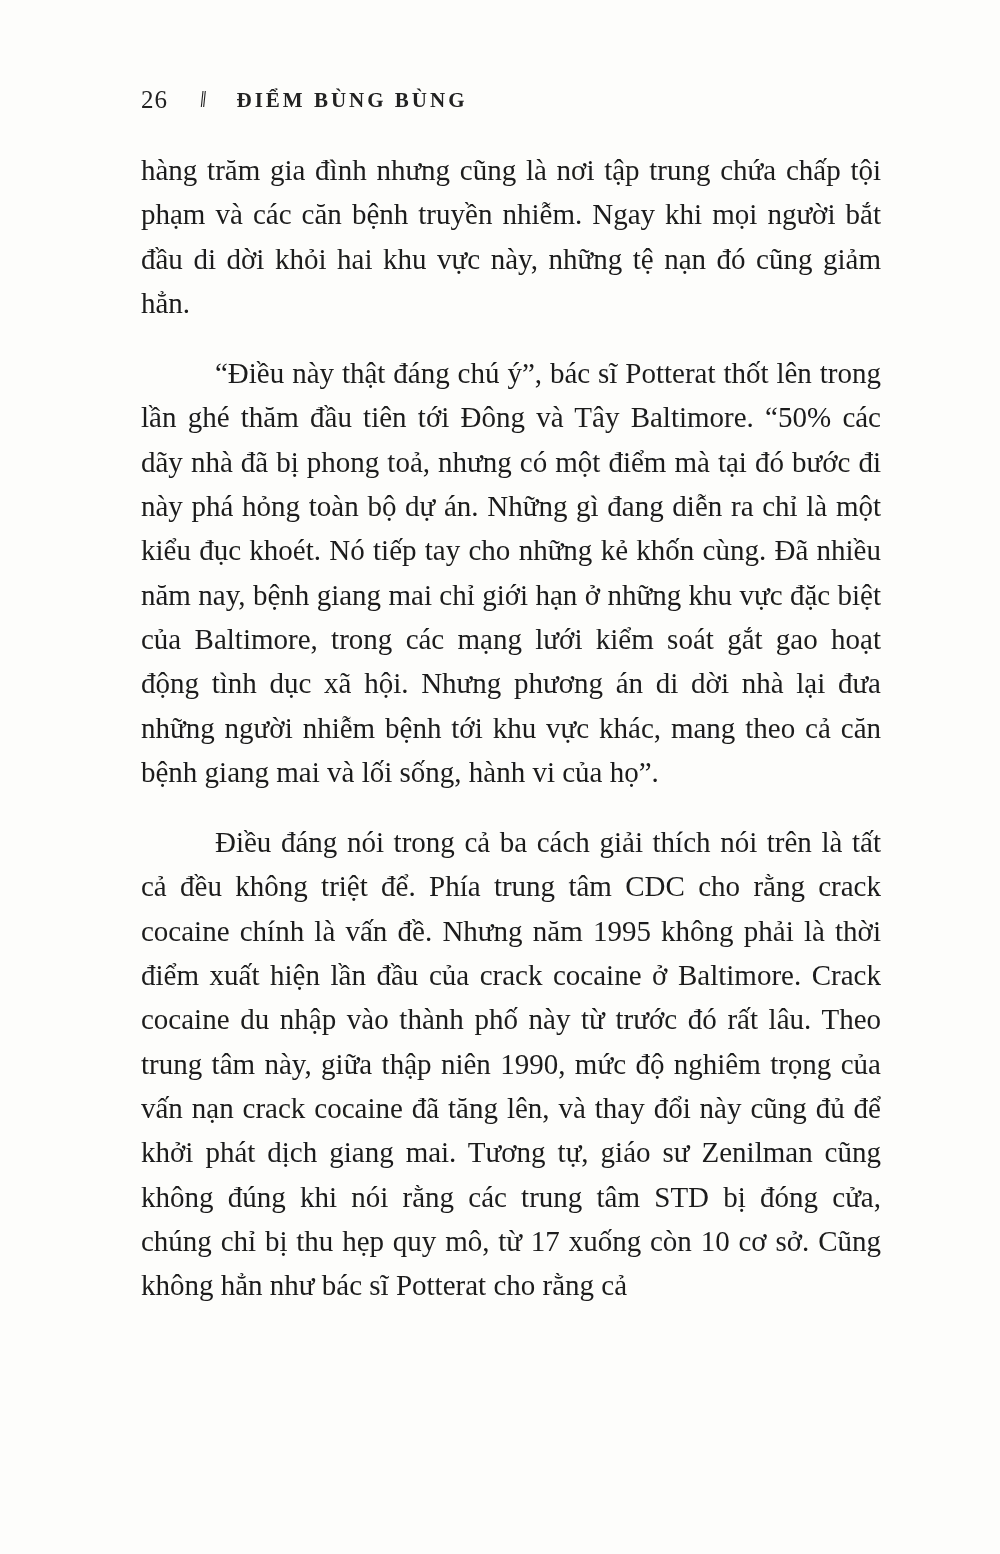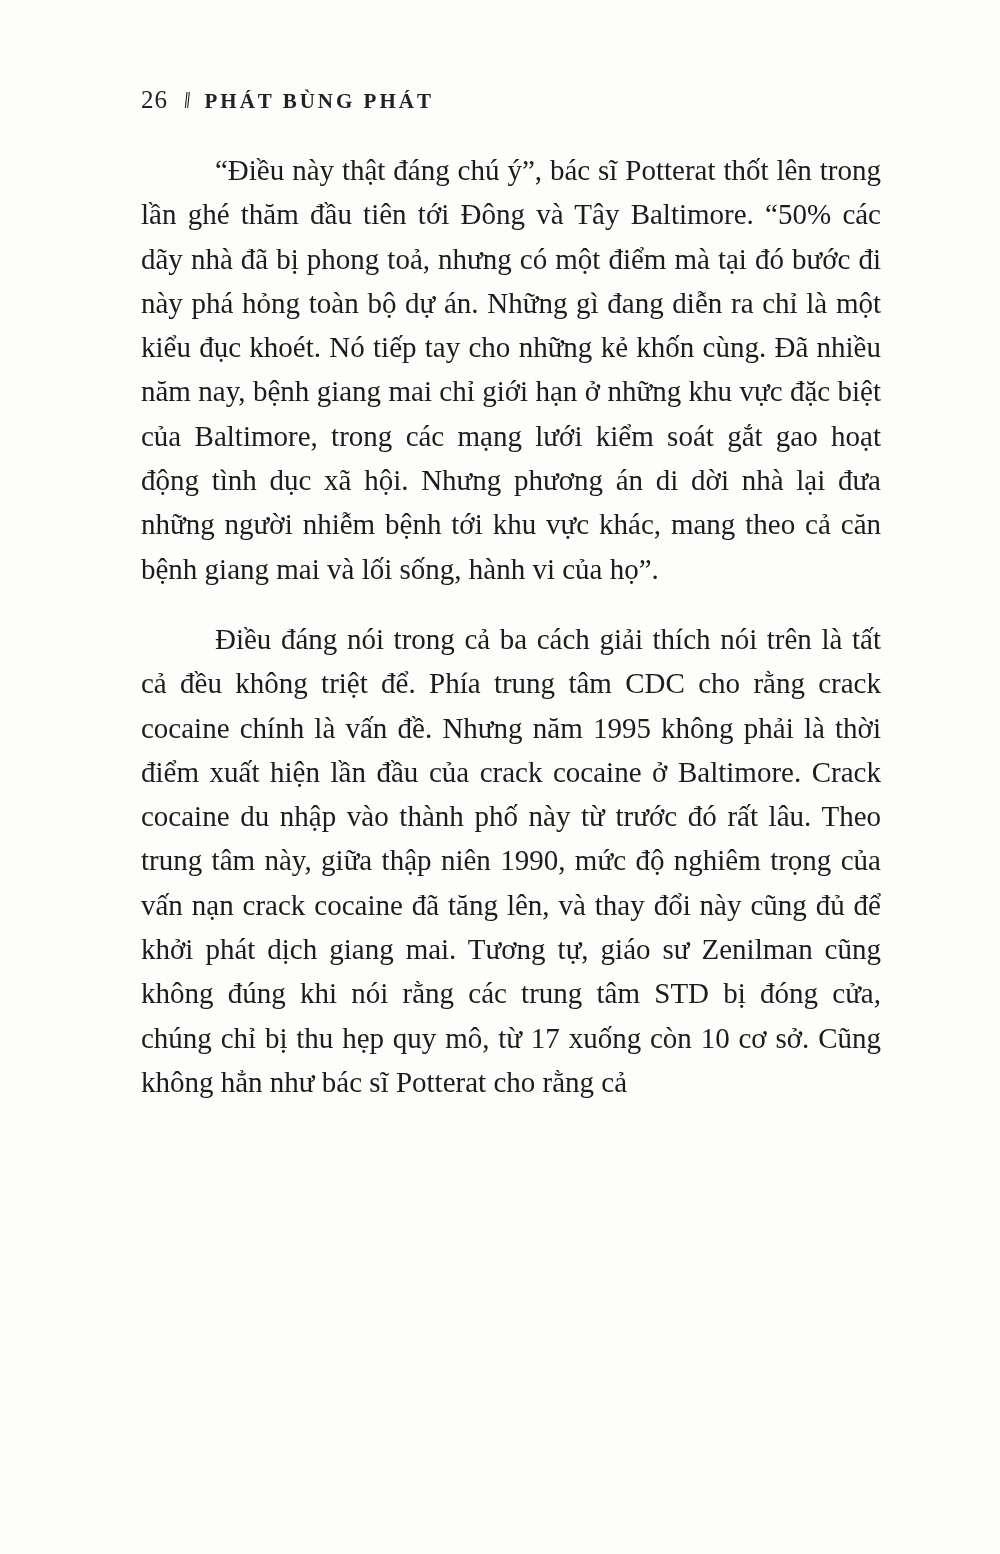--- a/index.html
+++ b/index.html
@@ -21,23 +21,24 @@
     overflow: hidden;
   }
   .content {
     position: absolute;
     left: 141px;
     top: 86px;
     width: 740px;
   }
   .page-header {
     display: flex;
-    align-items: flex-end;
+    align-items: center;
     margin-bottom: 34px;
     color: #222;
+    gap: 16px;
   }
   .page-number {
     font-size: 25px;
     letter-spacing: 1px;
   }
   .header-separator {
     font-size: 23px;
     margin: 0 14px 0 16px;
     transform: skewX(-6deg);
     display: inline-block;
@@ -61,22 +62,23 @@
 </style>
 </head>
 <body>
 
 <div class="page">
   <div class="content">
 
     <div class="page-header">
       <span class="page-number">26</span>
       <span class="header-separator">‖</span>
-      <span class="book-title">PHÁT BÙNG PHÁT</span>
+      <span class="book-title">ĐIỂM BÙNG BÙNG</span>
     </div>
 
     <div class="body-text">
+      <p>hàng trăm gia đình nhưng cũng là nơi tập trung chứa chấp tội phạm và các căn bệnh truyền nhiễm. Ngay khi mọi người bắt đầu di dời khỏi hai khu vực này, những tệ nạn đó cũng giảm hẳn.</p>
       <p class="indent">“Điều này thật đáng chú ý”, bác sĩ Potterat thốt lên trong lần ghé thăm đầu tiên tới Đông và Tây Baltimore. “50% các dãy nhà đã bị phong toả, nhưng có một điểm mà tại đó bước đi này phá hỏng toàn bộ dự án. Những gì đang diễn ra chỉ là một kiểu đục khoét. Nó tiếp tay cho những kẻ khốn cùng. Đã nhiều năm nay, bệnh giang mai chỉ giới hạn ở những khu vực đặc biệt của Baltimore, trong các mạng lưới kiểm soát gắt gao hoạt động tình dục xã hội. Nhưng phương án di dời nhà lại đưa những người nhiễm bệnh tới khu vực khác, mang theo cả căn bệnh giang mai và lối sống, hành vi của họ”.</p>
       <p class="indent">Điều đáng nói trong cả ba cách giải thích nói trên là tất cả đều không triệt để. Phía trung tâm CDC cho rằng crack cocaine chính là vấn đề. Nhưng năm 1995 không phải là thời điểm xuất hiện lần đầu của crack cocaine ở Baltimore. Crack cocaine du nhập vào thành phố này từ trước đó rất lâu. Theo trung tâm này, giữa thập niên 1990, mức độ nghiêm trọng của vấn nạn crack cocaine đã tăng lên, và thay đổi này cũng đủ để khởi phát dịch giang mai. Tương tự, giáo sư Zenilman cũng không đúng khi nói rằng các trung tâm STD bị đóng cửa, chúng chỉ bị thu hẹp quy mô, từ 17 xuống còn 10 cơ sở. Cũng không hẳn như bác sĩ Potterat cho rằng cả</p>
     </div>
 
   </div>
 </div>
 
 </body></html>

